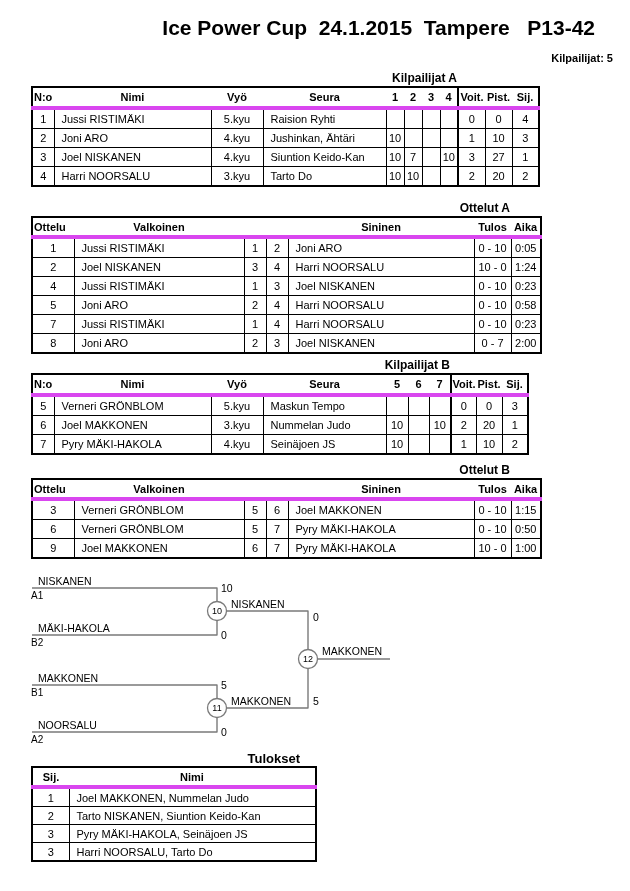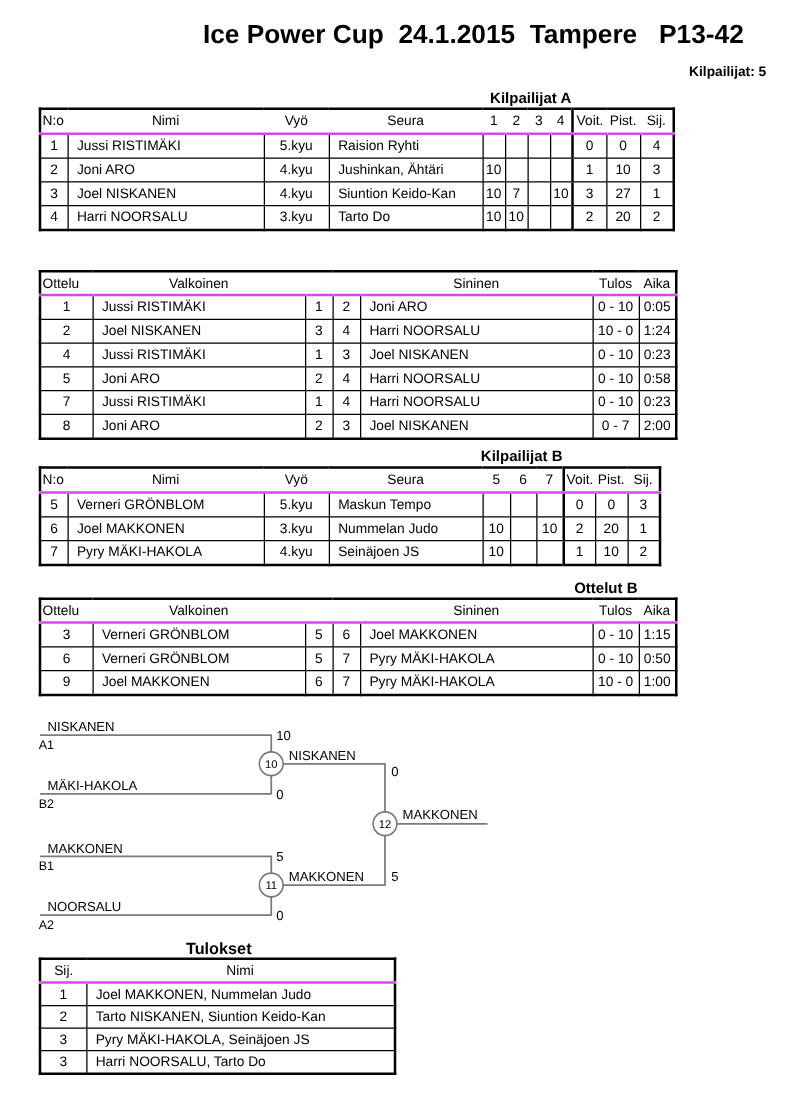--- a/index.html
+++ b/index.html
@@ -7,21 +7,21 @@
           font-family:"Liberation Sans", sans-serif; color:#000; overflow:hidden; }
   .abs { position:absolute; }
   .page-title { top:16px; left:0; width:595px; text-align:right; font-weight:bold;
                 font-size:21px; white-space:pre; }
   .comp-count { top:52px; right:17px; font-weight:bold; font-size:11px; }
   .sec-title { font-weight:bold; font-size:12px; text-align:right; }
   .res-title { font-weight:bold; font-size:13px; text-align:center; }
 
   table.tbl { border-collapse:collapse; table-layout:fixed; border:2px solid #000;
               font-size:11px; }
-  table.tbl th { font-weight:normal; border:none; border-bottom:2px solid #d946ef;
+  table.tbl th { font-weight:bold; border:none; border-bottom:4px solid #d946ef;
                  padding:0; height:18px; text-align:center; overflow:hidden; white-space:nowrap;margin-left:28px; }
   table.tbl td { border:1px solid #000; padding:0; height:18px; text-align:center;
                  overflow:hidden; white-space:nowrap; }
   table.tbl th.hl { text-align:left; padding-left:1px; }
   table.tbl td.l { text-align:left; padding-left:7px; }
   table.tbl .sep { border-left:2px solid #000 !important; }
   table.ot th, table.ot td { height:17px; }
   table.ot td { height:18px; }
   table.res th { height:17px; }
   table.res td { height:17px; }
@@ -117,20 +117,21 @@
       <td>10</td>
       <td></td>
       <td></td>
       <td class="sep">2</td>
       <td>20</td>
       <td>2</td>
     </tr>
   </tbody>
     </table>
 
+  <div class="abs sec-title" style="top:201px;left:31px;width:479px;">Ottelut A</div>
   <table class="tbl ot abs" style="top:216px;left:31px;width:509px;">
     <colgroup>
         <col style="width:42px">
         <col style="width:170px">
         <col style="width:22px">
         <col style="width:22px">
         <col style="width:186px">
         <col style="width:37px">
         <col style="width:30px">
       </colgroup>
@@ -346,21 +347,21 @@
     <text class="bk-name" x="322" y="85">MAKKONEN</text>
 
     <circle cx="217" cy="41" r="9.5" fill="#fff" stroke="#7a7a7a" stroke-width="1.3"></circle>
     <text class="bk-match" x="217" y="44" text-anchor="middle">10</text>
     <circle cx="217" cy="138" r="9.5" fill="#fff" stroke="#7a7a7a" stroke-width="1.3"></circle>
     <text class="bk-match" x="217" y="141" text-anchor="middle">11</text>
     <circle cx="308" cy="89" r="9.5" fill="#fff" stroke="#7a7a7a" stroke-width="1.3"></circle>
     <text class="bk-match" x="308" y="92" text-anchor="middle">12</text>
   </svg>
 
-  <div class="abs res-title" style="top:751px;left:33px;width:284px;">Tulokset</div>
+  <div class="abs res-title" style="top:751px;left:16px;width:284px;text-align:right;">Tulokset</div>
   <table class="tbl res abs" style="top:766px;left:31px;width:284px;">
     <colgroup>
         <col style="width:37px">
         <col style="width:247px">
       </colgroup>
     <tbody>
         <tr>
       <th>Sij.</th>
       <th>Nimi</th>
     </tr>

